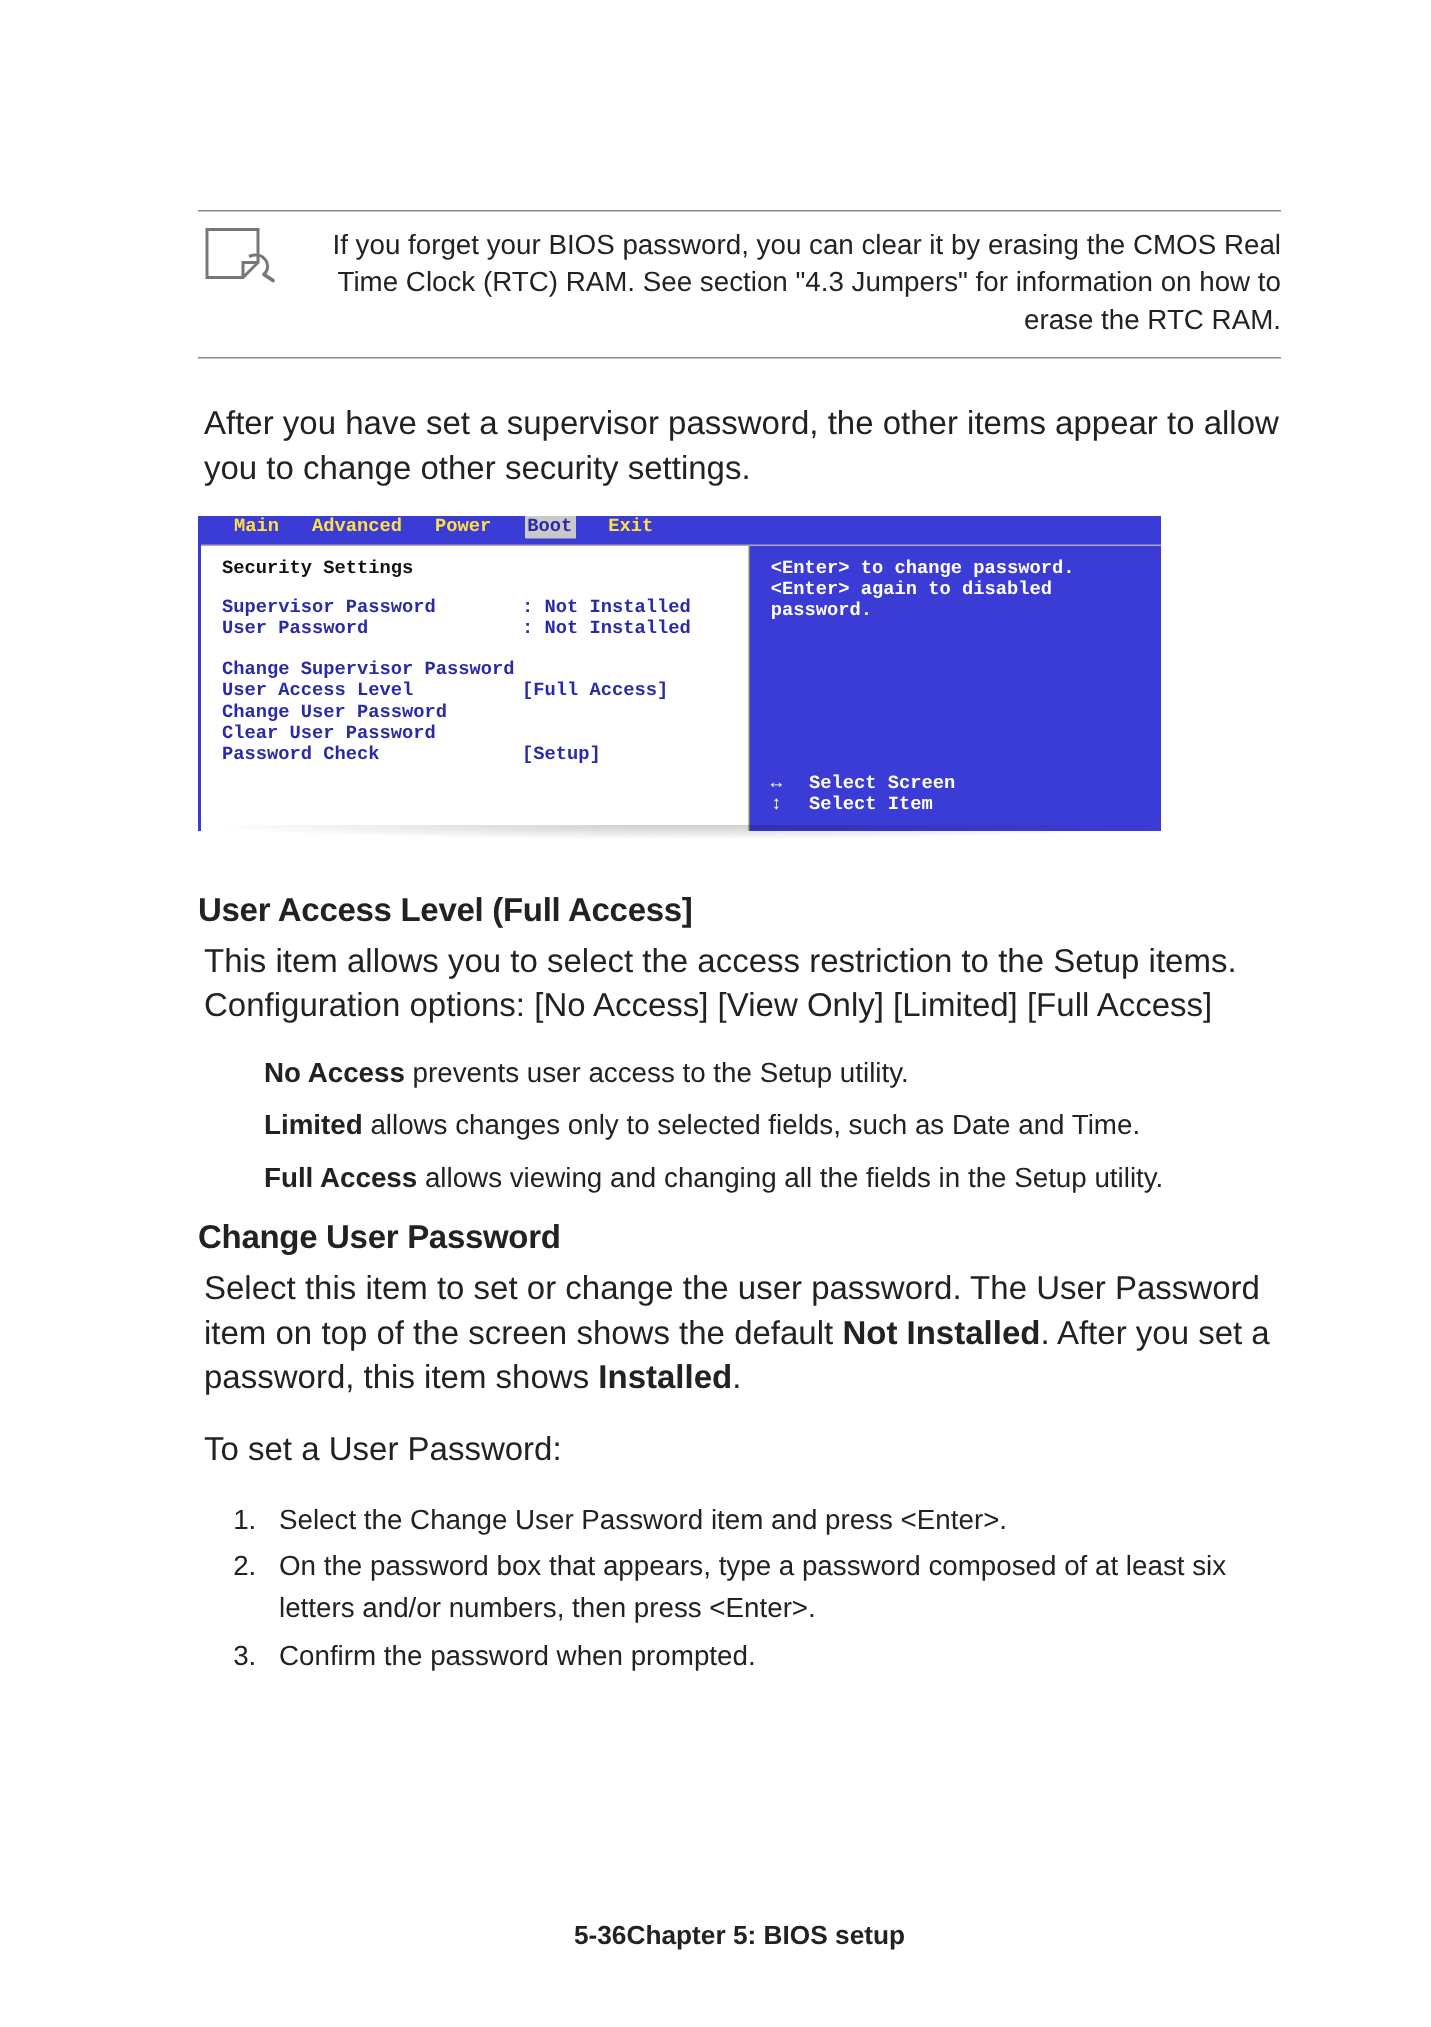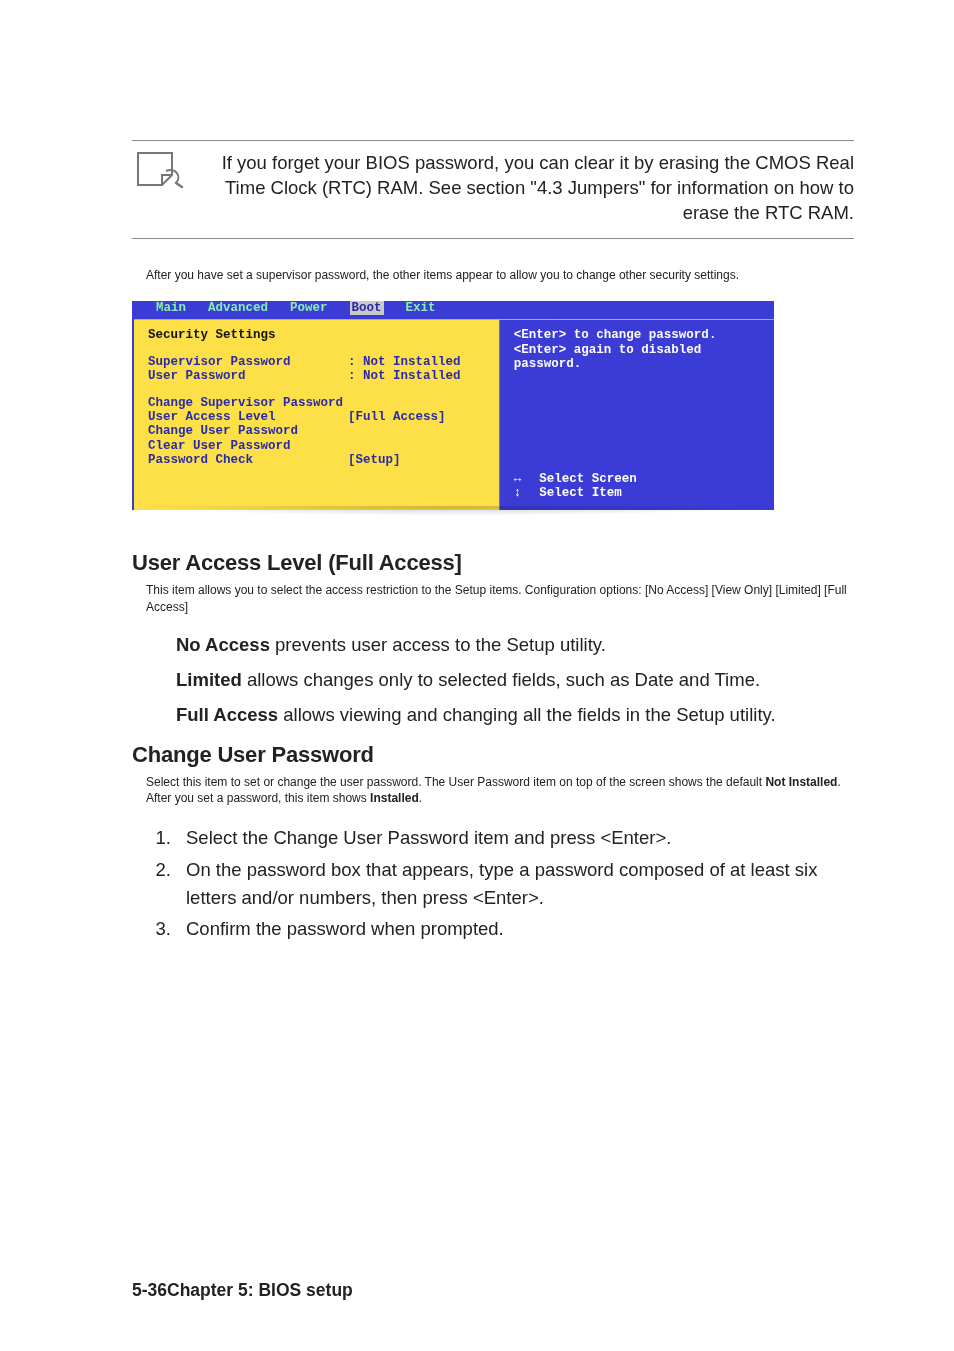--- a/index.html
+++ b/index.html
@@ -27,23 +27,23 @@
     flex: 0 0 56px;
     margin-right: 30px;
     margin-top: -2px;
   }
   .note-text {
     font-size: 18.5px;
     line-height: 1.35;
     text-align: right;
   }
   .body-text {
-    font-size: 12px;
+    font-size: 22px;
     line-height: 1.35;
-    margin: 0 0 18px 14px;
+    margin: 0 0 18px 4px;
   }
   
   .bios {
     width: 640px;
     background: #3b3bd5;
     border-left: 2px solid #3b3bd5;
     margin-bottom: 40px;
     font-family: "Courier New", monospace;
     font-size: 12.5px;
     font-weight: bold;
@@ -61,34 +61,34 @@
     text-align: center;
     color: #fff;
     padding-top: 3px;
   }
   .bios-menu {
     display: flex;
     gap: 22px;
     color: #fff;
     padding: 0 22px 4px 22px;
   }
-  .bios-menu span { color:#86efac; }
+  .bios-menu span { color:#fde047; }
   .bios-menu .sel {
     background: #c9c9c9;
     color: #2a2aa8;
     padding: 0 2px;
   }
   .bios-body {
     display: flex;
     background: #3b3bd5;
     border-top: 1px solid #aab;
   }
   .bios-left {
     flex: 1.3;
-    background: #fde047;
+    background: #ffffff;
     color: #2a2aa8;
     padding: 8px 14px 12px 14px;
     border-right: 1px solid #7a7a7a;
     min-height: 170px;
   }
   .bios-left .row {
     display: flex;
   }
   .bios-left .row .label { width: 200px; }
   .bios-left .row .val { }
@@ -133,21 +133,21 @@
     line-height: 1.5;
   }
   ol.steps li { padding-left: 10px; margin-bottom: 4px; }
   
   .footer {
     position: absolute;
     bottom: 50px;
     left: 132px;
     right: 100px;
     display: flex;
-    justify-content: flex-start;
+    justify-content: center;
     font-family: "Arial Black", Arial, sans-serif;
     font-weight: 900;
     font-size: 17.5px;
   }
 </style>
 </head>
 <body>
 
 <div class="page">
 
@@ -217,20 +217,21 @@
     <span class="bold">Limited</span><span> allows changes only to selected fields, such as Date and Time.</span>
   </p>
   <p class="desc-block">
     <span class="bold">Full Access</span><span> allows viewing and changing all the fields in the Setup utility.</span>
   </p>
 
   <h2>Change User Password</h2>
   <p class="body-text">
     <span>Select this item to set or change the user password. The User Password item on top of the screen shows the default </span><span class="bold-inline">Not Installed</span><span>. After you set a password, this item shows </span><span class="bold-inline">Installed</span><span>.</span>
   </p>
+  <p class="body-text">To set a User Password:</p>
   <ol class="steps">
     <li>Select the Change User Password item and press &lt;Enter&gt;.</li>
     <li>On the password box that appears, type a password composed of at least six letters and/or numbers, then press &lt;Enter&gt;.</li>
     <li>Confirm the password when prompted.</li>
   </ol>
 
 </div>
 
 <div class="footer">
   <span>5-36</span>

